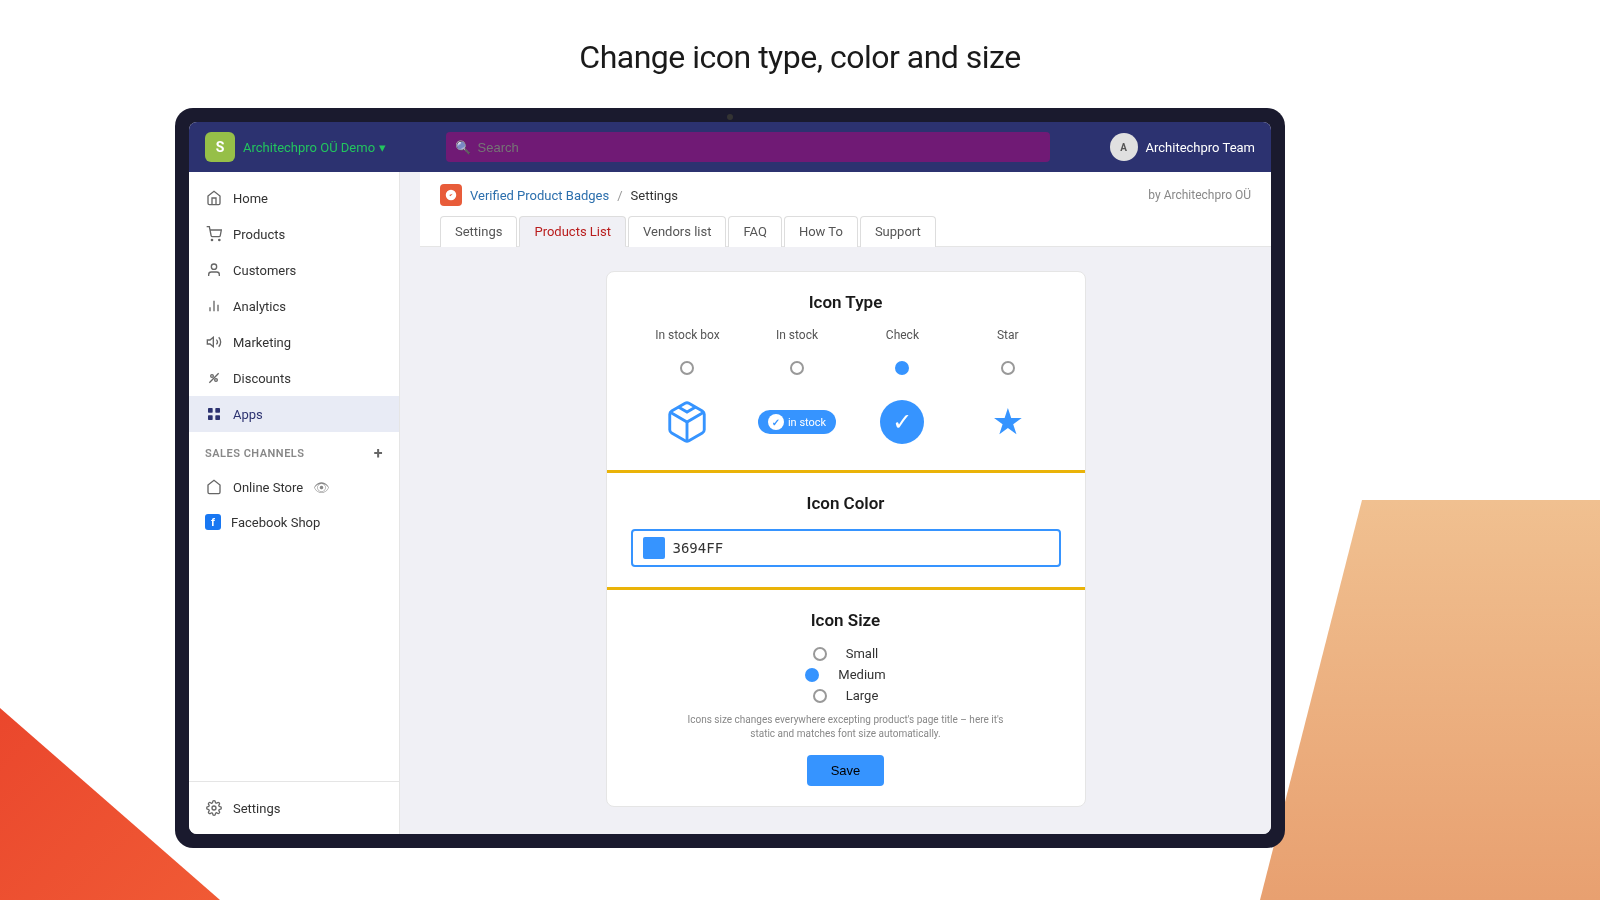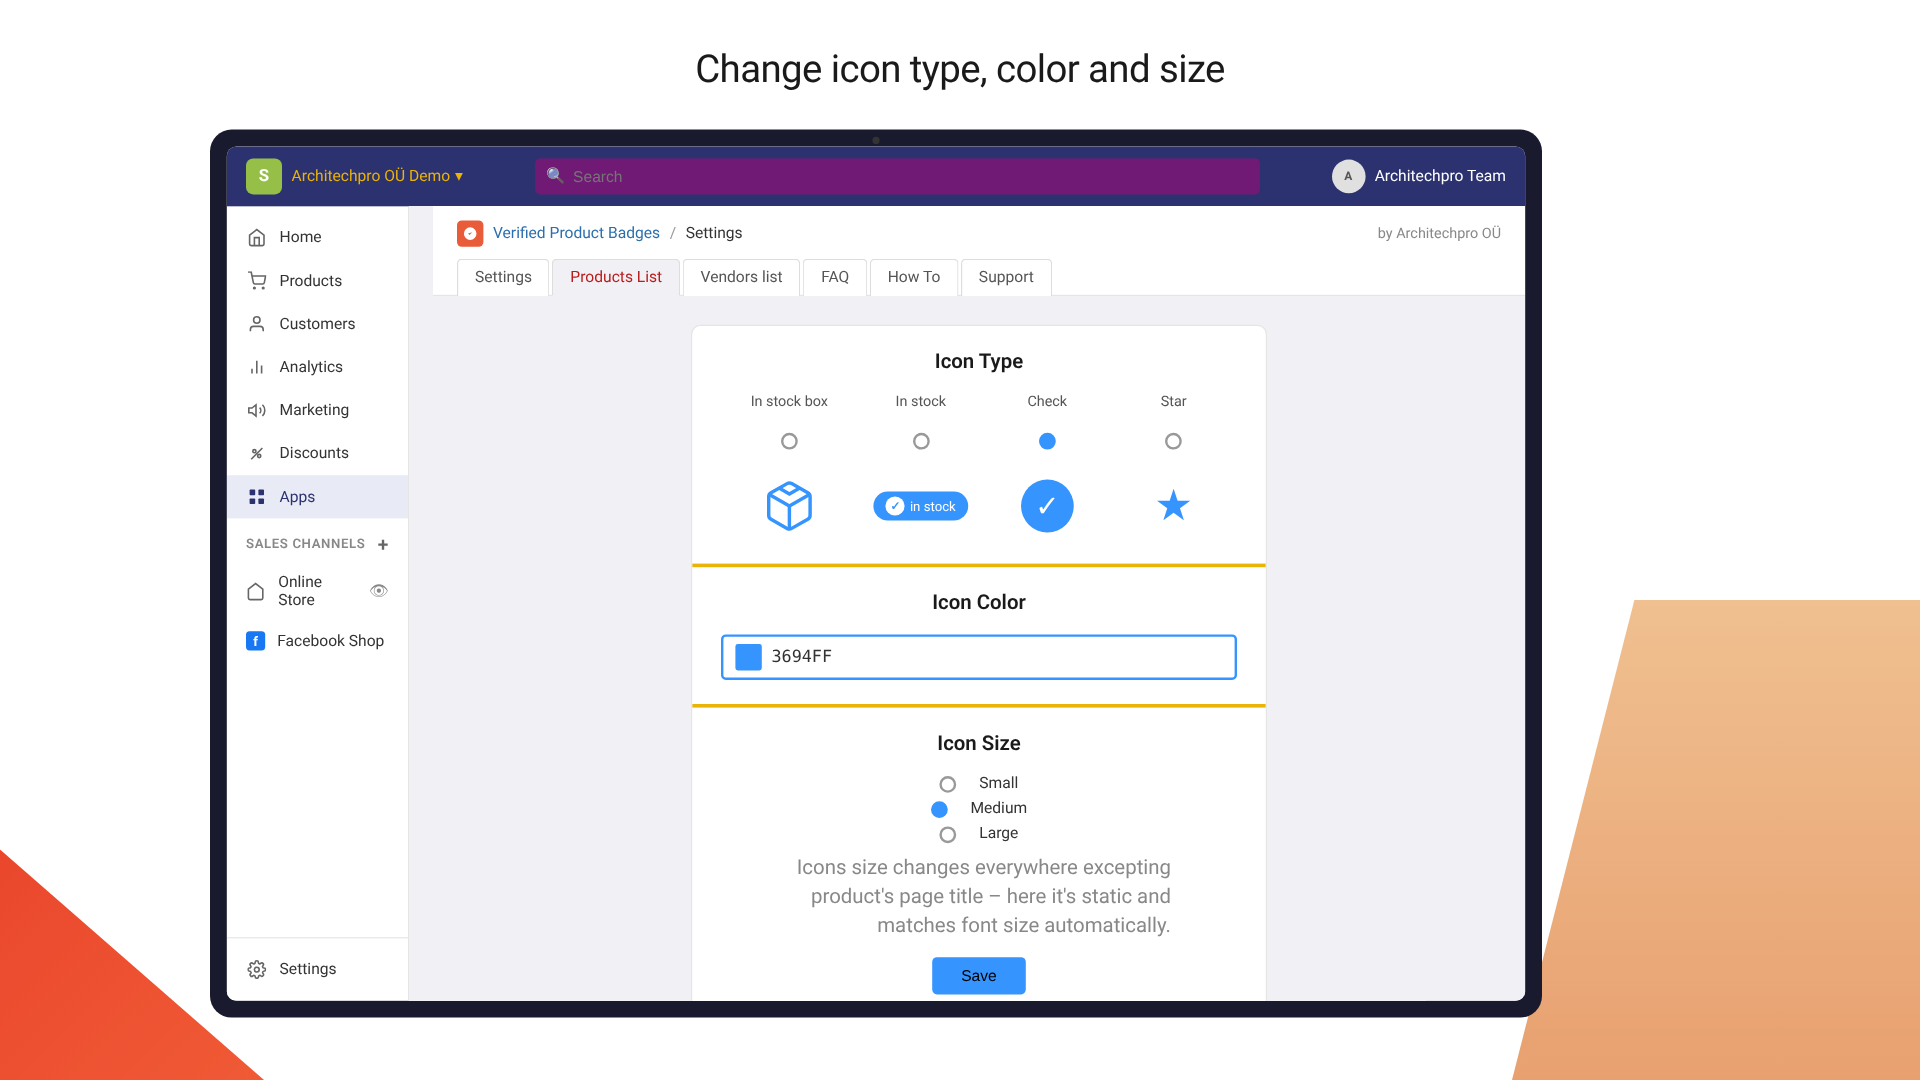--- a/index.html
+++ b/index.html
@@ -85,21 +85,21 @@
       border-radius: 6px;
       display: flex;
       align-items: center;
       justify-content: center;
       color: white;
       font-weight: bold;
       font-size: 14px;
       flex-shrink: 0;
     }
     .nav-store-name {
-      color: #eab308;
+      color: #22c55e;
       font-size: 13px;
       margin-left: 8px;
       display: flex;
       align-items: center;
       gap: 4px;
     }
     .nav-search {
       flex: 1;
       margin: 0 60px;
     }
@@ -147,21 +147,21 @@
 
     
     .main-layout {
       display: flex;
       flex: 1;
       overflow: hidden;
     }
 
     
     .sidebar {
-      width: 152px;
+      width: 211px;
       background: white;
       border-right: 1px solid #e5e5e5;
       flex-shrink: 0;
       display: flex;
       flex-direction: column;
       padding-top: 8px;
     }
     .sidebar-item {
       display: flex;
       align-items: center;
@@ -390,23 +390,23 @@
     }
     .size-radio.selected {
       border-color: #3694ff;
       background: #3694ff;
     }
     .size-label {
       font-size: 13px;
       color: #333;
     }
     .size-note {
-      font-size: 17px;
+      font-size: 10px;
       color: #888;
-      text-align: right;
+      text-align: center;
       line-height: 1.4;
       max-width: 320px;
       margin: 0 auto 14px;
     }
     .save-btn-wrapper {
       display: flex;
       justify-content: center;
     }
     .save-btn {
       background: #3694ff;

